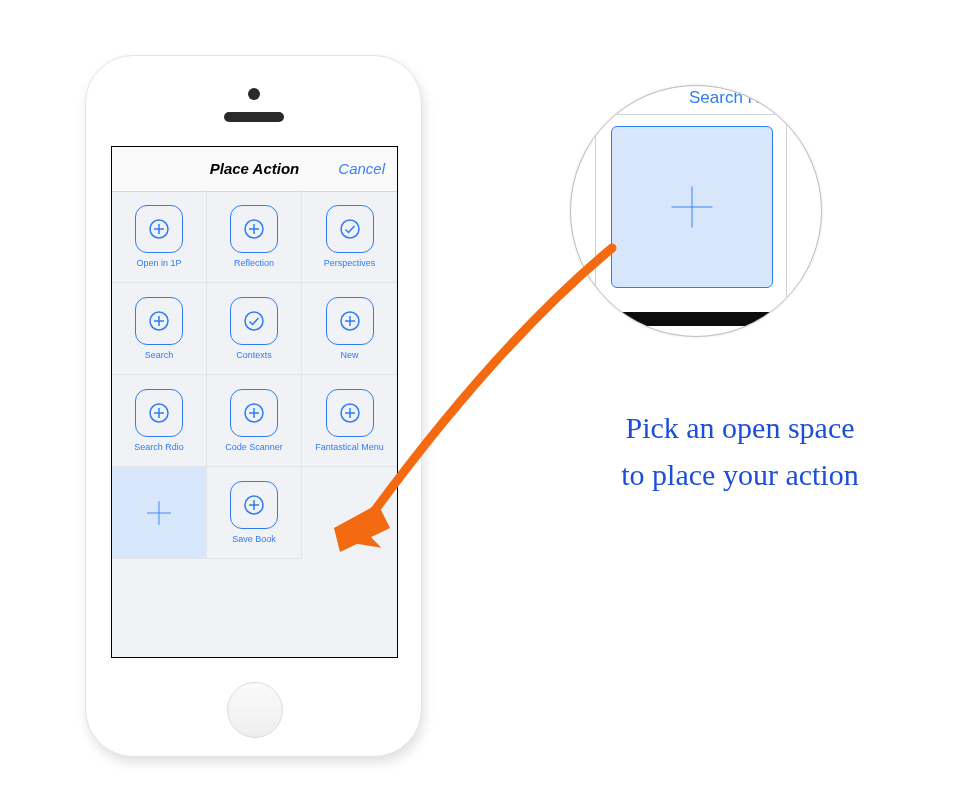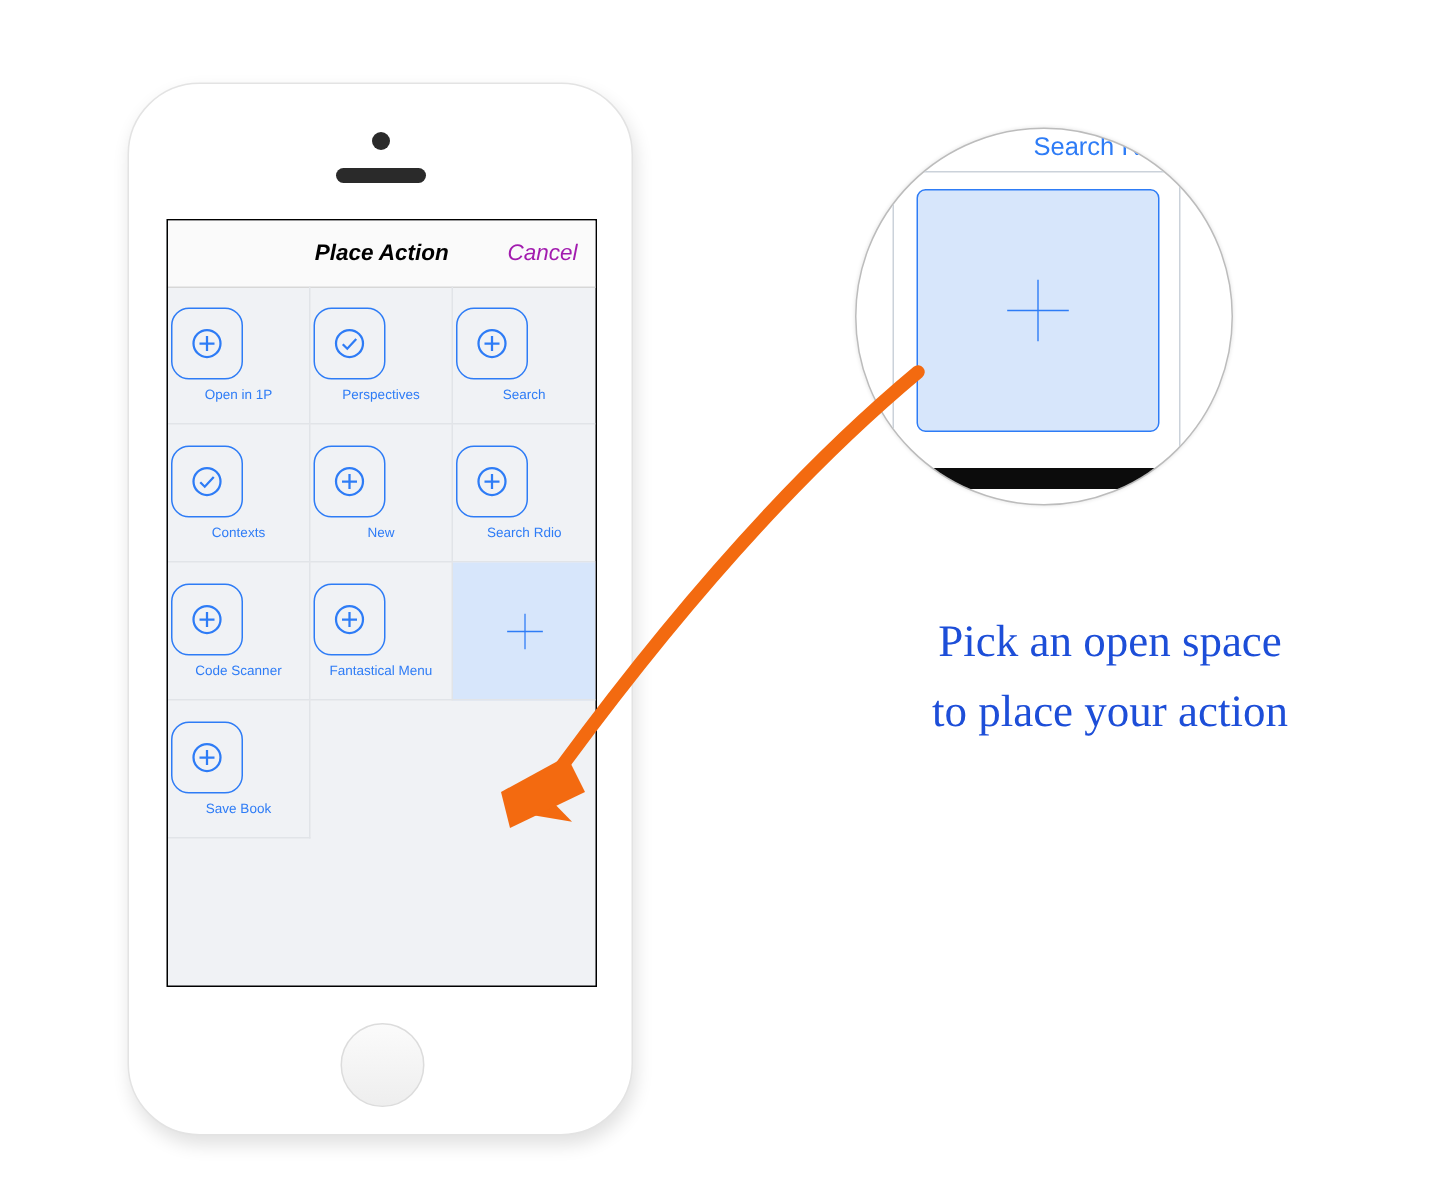--- a/index.html
+++ b/index.html
@@ -7,24 +7,24 @@
   
   .phone{position:absolute;left:85px;top:55px;width:335px;height:700px;background:#fff;border:1px solid #e3e3e3;border-radius:48px;box-shadow:2px 6px 12px rgba(0,0,0,.12);}
   .camera{position:absolute;left:50%;top:32px;margin-left:-6px;width:12px;height:12px;background:#2a2a2a;border-radius:50%;}
   .earpiece{position:absolute;left:50%;top:56px;margin-left:-30px;width:60px;height:10px;background:#2a2a2a;border-radius:5px;}
   .homebtn{position:absolute;left:50%;bottom:18px;margin-left:-27px;width:54px;height:54px;border:1px solid #dcdcdc;border-radius:50%;background:linear-gradient(#fbfbfb,#eee);}
   
   
   .screen{position:absolute;left:25px;top:90px;width:285px;height:510px;border:1px solid #000;background:#f0f2f5;overflow:hidden;}
   .navbar{position:relative;height:44px;background:#fafafa;border-bottom:1px solid #d7d7d7;font-style:italic;}
   .nav-title{position:absolute;left:0;right:0;top:0;line-height:44px;text-align:center;font-size:15px;font-weight:600;color:#000;}
-  .nav-cancel{position:absolute;right:12px;top:0;line-height:44px;font-size:15px;color:#a21caf;}
+  .nav-cancel{position:absolute;right:12px;top:0;line-height:44px;font-size:15px;color:#3b82f6;}
   
   .grid{position:absolute;left:0;right:0;top:44px;bottom:0;display:grid;grid-template-columns:repeat(3,1fr);grid-auto-rows:92px;}
-  .cell{border-right:1px solid #e1e4e8;border-bottom:1px solid #e1e4e8;display:flex;flex-direction:column;justify-content:center;box-sizing:border-box;padding:4px 2px;}
+  .cell{border-right:1px solid #e1e4e8;border-bottom:1px solid #e1e4e8;display:flex;flex-direction:column;align-items:center;justify-content:center;box-sizing:border-box;padding:4px 2px;}
   .cell:nth-child(3n){border-right:none;}
   .tile{width:46px;height:46px;border:1.5px solid #2e7cf6;border-radius:12px;display:flex;align-items:center;justify-content:center;flex:0 0 auto;}
   .tile svg{width:24px;height:24px;stroke:#2e7cf6;fill:none;stroke-width:1.5;}
   .tile-label{margin-top:6px;font-size:9px;color:#2e7cf6;text-align:center;line-height:1.1;max-width:100%;overflow:hidden;text-overflow:ellipsis;}
   
   .cell.empty{background:#d7e6fb;}
   .cell.empty .plus{width:100%;height:100%;display:flex;align-items:center;justify-content:center;}
   .cell.empty .plus svg{width:34px;height:34px;stroke:#2e7cf6;stroke-width:1;fill:none;}
   
   
@@ -66,20 +66,30 @@
         <div class="tile">
             <svg viewBox="0 0 24 24">
               <circle cx="12" cy="12" r="9"></circle>
               <line x1="12" y1="7" x2="12" y2="17"></line>
               <line x1="7" y1="12" x2="17" y2="12"></line>
             </svg>
           </div>
         <div class="tile-label">Open in 1P</div>
       </div>
 
+      <div class="cell">
+        <div class="tile">
+            <svg viewBox="0 0 24 24">
+              <circle cx="12" cy="12" r="9"></circle>
+              <line x1="12" y1="7" x2="12" y2="17"></line>
+              <line x1="7" y1="12" x2="17" y2="12"></line>
+            </svg>
+          </div>
+        <div class="tile-label">Reflection</div>
+      </div>
       <div class="cell">
         <div class="tile">
             <svg viewBox="0 0 24 24">
               <circle cx="12" cy="12" r="9"></circle>
               <polyline points="7.5,12.5 10.5,15.5 16.5,9"></polyline>
             </svg>
           </div>
         <div class="tile-label">Perspectives</div>
       </div>
 

